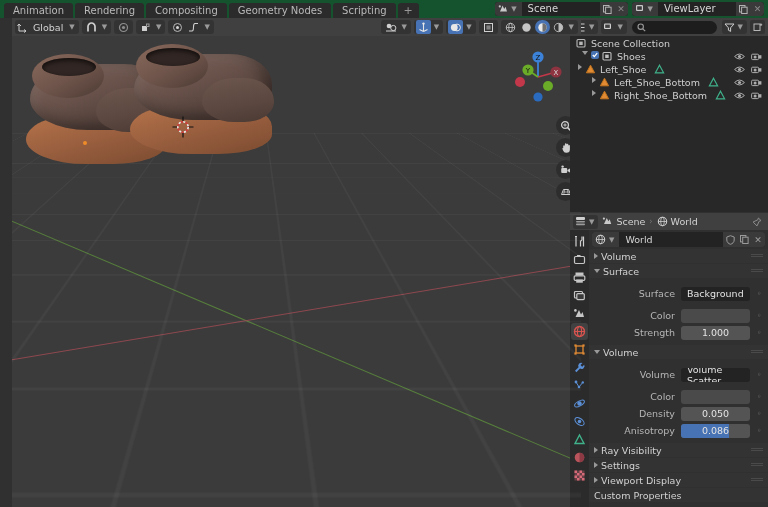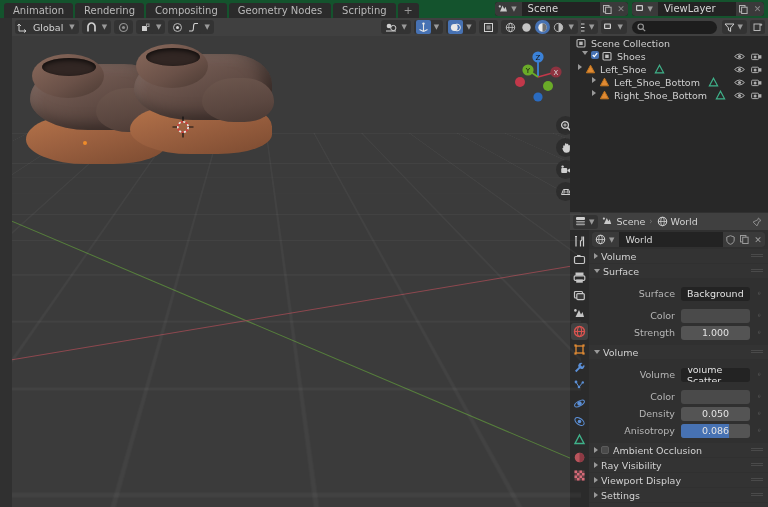--- a/index.html
+++ b/index.html
@@ -931,40 +931,34 @@
           <div class="prop-ctl">
             <div class="fill" id="aniso-fill" style="width: 70%; background: rgb(71, 114, 179);"></div>
             <span class="val">0.086</span>
           </div>
           <div class="anim-dot">◦</div>
         </div>
         <div class="spacer"></div>
 
         <div class="panel-hdr">
           <div class="tri right"></div>
-          <div class="sub-chk"></div>
-          <span class="panel-title">Ambient Occlusion</span>
+          <span class="panel-title">Ray Visibility</span>
           <div class="grip"></div>
         </div>
         <div class="panel-hdr">
           <div class="tri right"></div>
-          <span class="panel-title">Ray Visibility</span>
+          <span class="panel-title">Settings</span>
           <div class="grip"></div>
         </div>
         <div class="panel-hdr">
           <div class="tri right"></div>
           <span class="panel-title">Viewport Display</span>
           <div class="grip"></div>
         </div>
         <div class="panel-hdr">
-          <div class="tri right"></div>
-          <span class="panel-title">Settings</span>
-          <div class="grip"></div>
-        </div>
-        <div class="panel-hdr">
 
           <span class="panel-title">Custom Properties</span>
 
         </div>
       </div>
     </div>
   </div>
 </div>
 
 </body></html>

